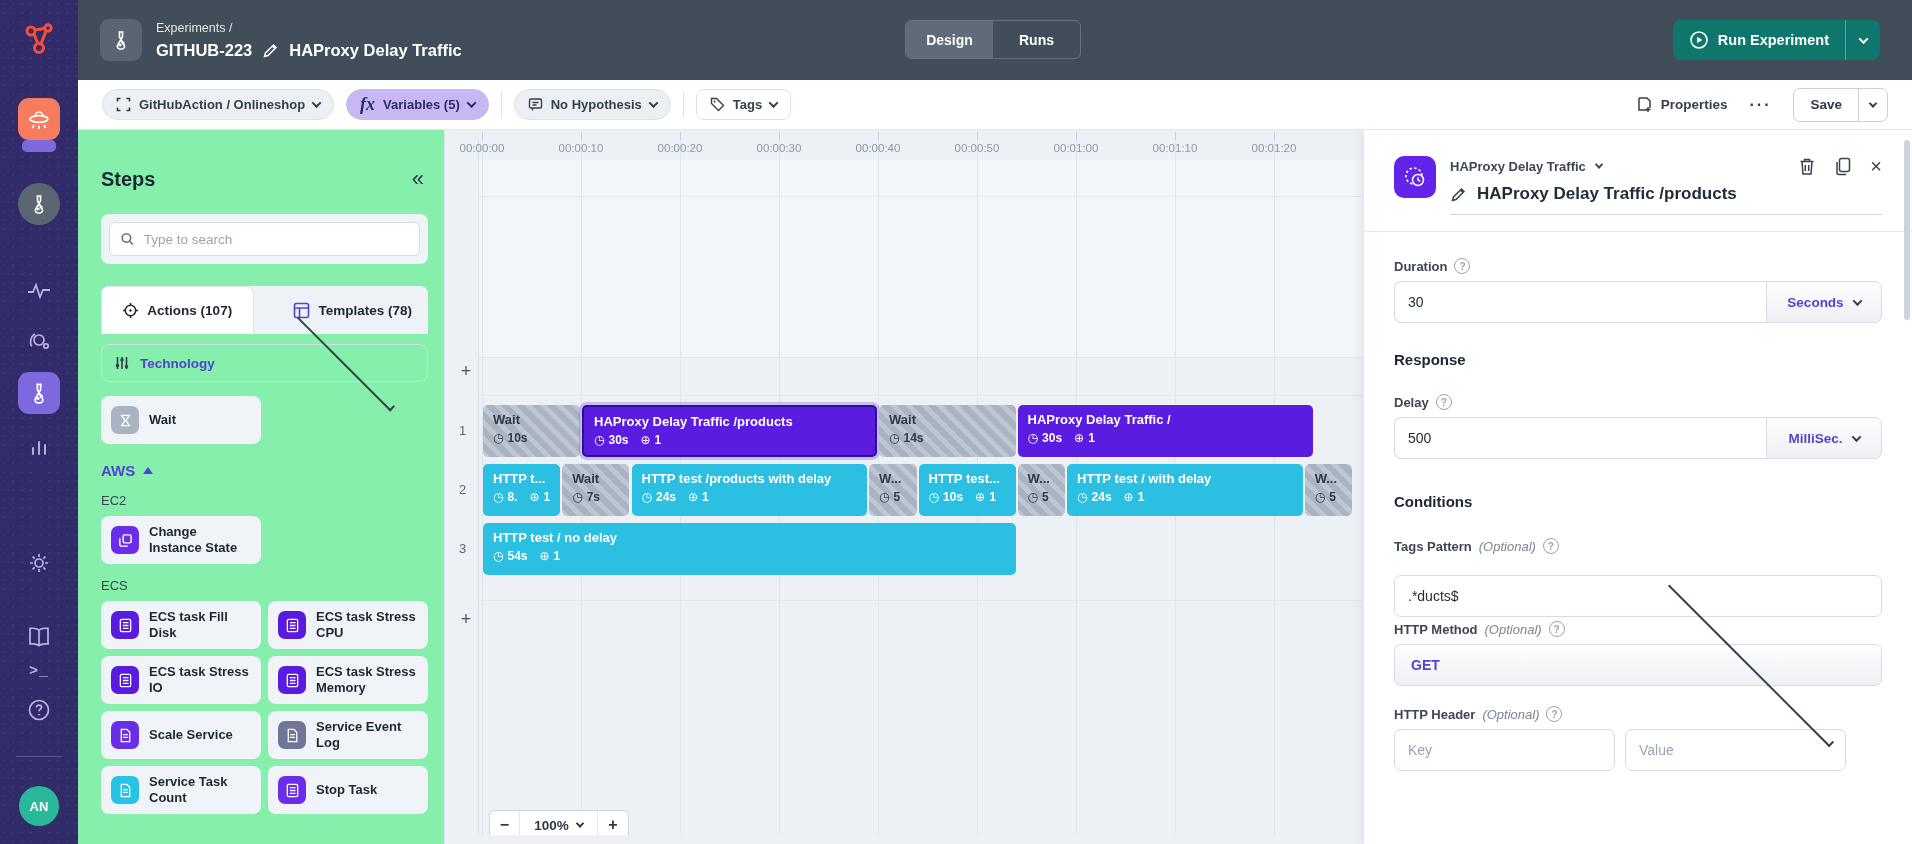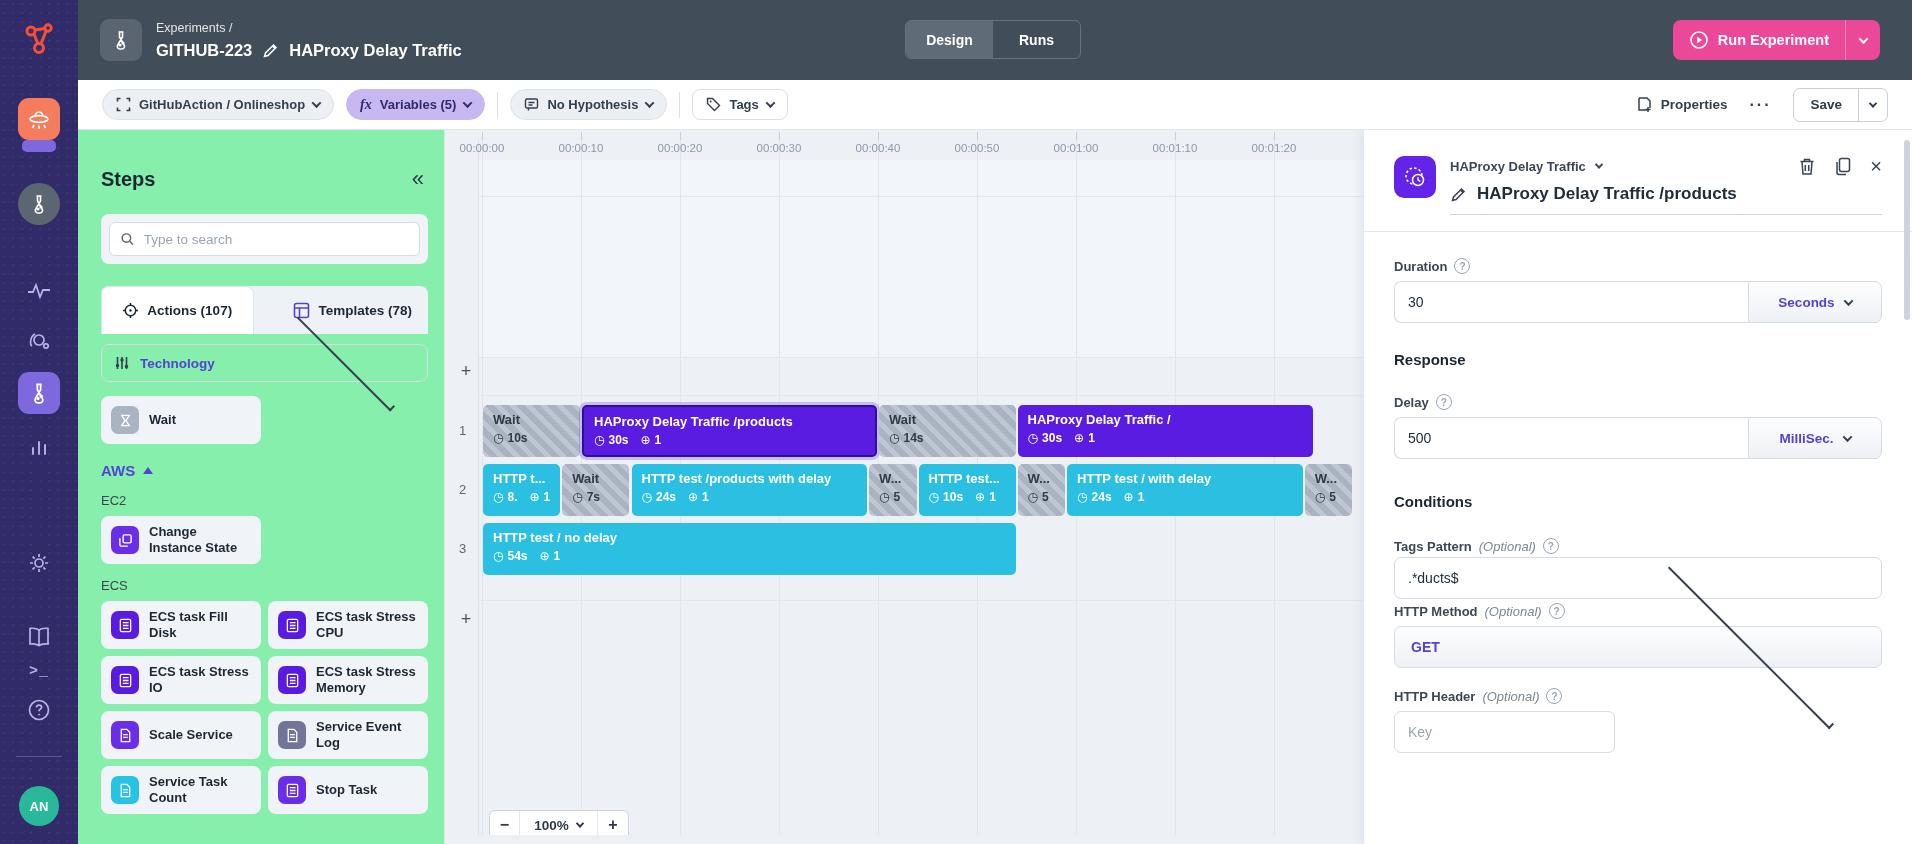--- a/index.html
+++ b/index.html
@@ -26,21 +26,21 @@
   .crumbwrap { position:absolute; left:22px; top:19px; display:flex; gap:14px; }
   .flasktile { width:42px; height:42px; background:#5b6571; border-radius:9px; display:flex; align-items:center; justify-content:center; }
   .crumb { font-size:12.5px; color:#e5e5e5; margin-top:2px; }
   .exprow { display:flex; align-items:center; gap:10px; margin-top:6px; }
   .expid, .expname { font-size:16.5px; font-weight:bold; color:#fff; }
   .seg { position:absolute; left:827px; top:20px; height:39px; display:flex; border:1px solid #67727e;
     border-radius:6px; overflow:hidden; }
   .seg div { width:87px; display:flex; align-items:center; justify-content:center; color:#fff;
     font-size:14px; font-weight:600; }
   .seg .on { background:#5f6b77; }
-  .runbtn { position:absolute; right:32px; top:20px; height:40px; background:#ec4899; border-radius:8px;
+  .runbtn { position:absolute; right:32px; top:20px; height:40px; background:#0f766e; border-radius:8px;
     display:flex; align-items:center; color:#fff; font-size:14.5px; font-weight:bold; cursor:pointer; }
   .runbtn .main { display:flex; align-items:center; gap:9px; padding:0 16px; }
   .runbtn .sep { width:1px; height:40px; background:rgba(255,255,255,.35); }
   .runbtn .dd { width:34px; display:flex; justify-content:center; }
 
   .chev { display:inline-block; width:7px; height:7px; border-right:2px solid currentColor;
     border-bottom:2px solid currentColor; transform:rotate(45deg) translate(-1px,-1px); }
 
   
   .toolbar { position:absolute; left:78px; top:80px; right:0; height:50px; background:#fff;
@@ -49,21 +49,21 @@
     align-items:center; gap:8px; padding:0 13px; font-size:13px; font-weight:600; color:#343f4c; cursor:pointer; }
   .pill.purple { background:#c8b8f2; border-color:#c8b8f2; color:#2f2a6b; }
   .pill.white { background:#fff; border-radius:8px; }
   .tb-div { width:1px; height:26px; background:#dde2ea; }
   .tb-right { margin-left:auto; display:flex; align-items:center; gap:22px; }
   .props { display:flex; align-items:center; gap:8px; font-size:13.5px; font-weight:600; color:#343f4c; cursor:pointer;}
   .dots { font-size:16px; font-weight:bold; color:#343f4c; letter-spacing:2px; cursor:pointer; }
   .savebtn { height:34px; display:flex; border:1px solid #c8cfd9; border-radius:7px; overflow:hidden; background:#fff; cursor:pointer;}
   .savebtn .s1 { padding:0 16px; display:flex; align-items:center; font-size:13.5px; font-weight:600; color:#2f3a47; border-right:1px solid #c8cfd9;}
   .savebtn .s2 { width:28px; display:flex; align-items:center; justify-content:center; color:#2f3a47; }
-  .fx { font-style:italic; font-family:"Liberation Serif","DejaVu Serif",serif; font-weight:bold; font-size:14px; }
+  .fx { font-style:italic; font-family:"Liberation Serif","DejaVu Serif",serif; font-weight:bold; font-size:18px; }
 
   
   .steps { position:absolute; left:78px; top:130px; width:367px; bottom:0; background:#86efac;
     border-right:1px solid #e2e7ee; padding:0 16px 0 23px; overflow:hidden; z-index:10; }
   .steps h1 { font-size:20px; color:#1c2733; margin-top:36px; display:flex; justify-content:space-between; align-items:center;}
   .collapse { font-size:22px; color:#2f3a47; font-weight:normal; cursor:pointer; padding-right:4px;}
   .searchwrap { margin-top:22px; background:#f0f3f7; border-radius:8px; padding:8px; }
   .search { background:#fff; border:1px solid #d6dbe4; border-radius:6px; height:34px; display:flex; align-items:center; gap:9px; padding:0 10px;}
   .search input { border:none; outline:none; font-size:13.5px; color:#333; width:100%; background:transparent;}
   .search input::placeholder { color:#9aa4b2; }
@@ -126,26 +126,26 @@
     border-bottom:1px solid #cfd6df; cursor:text; }
   .cfg-title { font-size:17px; font-weight:bold; color:#222d38; }
   .cfg-divider { height:1px; background:#e4e8ef; margin:16px -30px 0 -30px; }
   .flabel { margin-top:26px; display:flex; align-items:center; gap:7px; font-size:13px; font-weight:600; color:#3c4654; }
   .opt { font-style:italic; color:#7b8693; font-weight:normal; }
   .info { width:16px; height:16px; border:1.5px solid #9aa4b2; border-radius:50%; color:#9aa4b2;
     font-size:10px; display:inline-flex; align-items:center; justify-content:center; font-weight:bold; }
   .inrow { margin-top:7px; display:flex; height:42px; }
   .inrow input { flex:1; border:1px solid #d6dbe4; border-radius:7px 0 0 7px; border-right:none;
     font-size:14px; color:#232e3a; padding:0 13px; outline:none; }
-  .unit { width:134px; border:1px solid #d6dbe4; border-radius:0 7px 7px 0; display:flex; align-items:center;
+  .unit { width:116px; border:1px solid #d6dbe4; border-radius:0 7px 7px 0; display:flex; align-items:center;
     justify-content:center; gap:10px; background:linear-gradient(#fdfdfe,#eef1f5); color:#5443cf;
     font-size:13.5px; font-weight:bold; cursor:pointer; }
   .unit .chev { color:#343f4c; }
   .heading { margin-top:28px; font-size:15px; font-weight:bold; color:#1c2733; }
-  .solo { margin-top:3px; height:42px; }
+  .solo { margin-top:21px; height:42px; }
   .solo input { width:100%; height:100%; border:1px solid #d6dbe4; border-radius:7px; font-size:14px;
     color:#232e3a; padding:0 13px; outline:none; }
   .solo input::placeholder { color:#9aa4b2; }
   .selbox { margin-top:7px; height:42px; border:1px solid #d6dbe4; border-radius:7px; display:flex;
     align-items:center; padding:0 16px; background:linear-gradient(#fdfdfe,#eef1f5); cursor:pointer; }
   .selbox span { color:#5443cf; font-size:14px; font-weight:bold; flex:1; }
   .kvrow { margin-top:7px; display:grid; grid-template-columns:1fr 1fr 26px; gap:10px; align-items:center; }
   .kvrow input { height:42px; border:1px solid #d6dbe4; border-radius:7px; font-size:14px; color:#232e3a;
     padding:0 13px; outline:none; }
   .kvrow input::placeholder { color:#9aa4b2; }
@@ -704,17 +704,18 @@
     <span class="chev" style="color:#343f4c"></span>
   </div>
 
   <div class="flabel" style="margin-top:20px">
     <span>HTTP Header</span>
     <span class="opt">(Optional)</span>
     <span class="info">?</span>
   </div>
   <div class="kvrow">
     <input placeholder="Key" style="">
+    <input placeholder="Value" style="">
     <span></span>
   </div>
 </aside>
 
 <div class="scrollhint"></div>
 
 </body></html>

